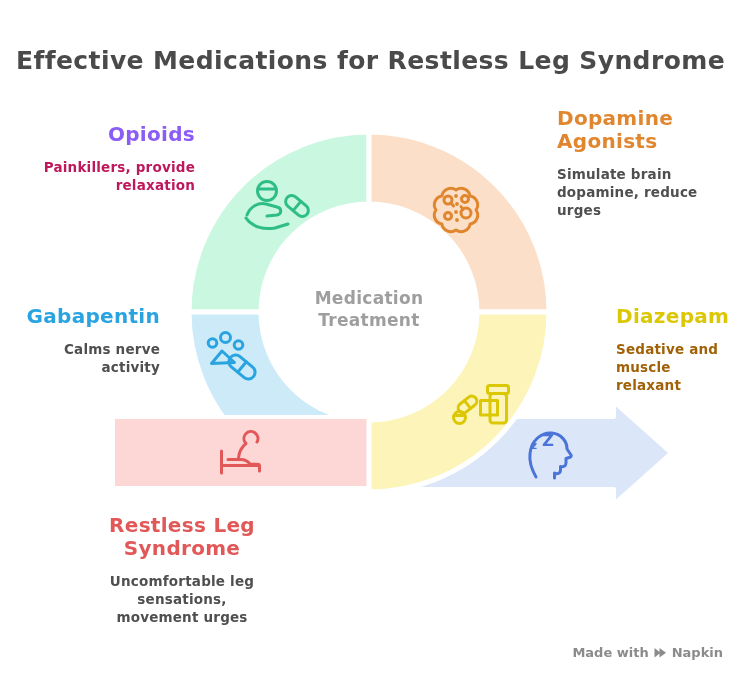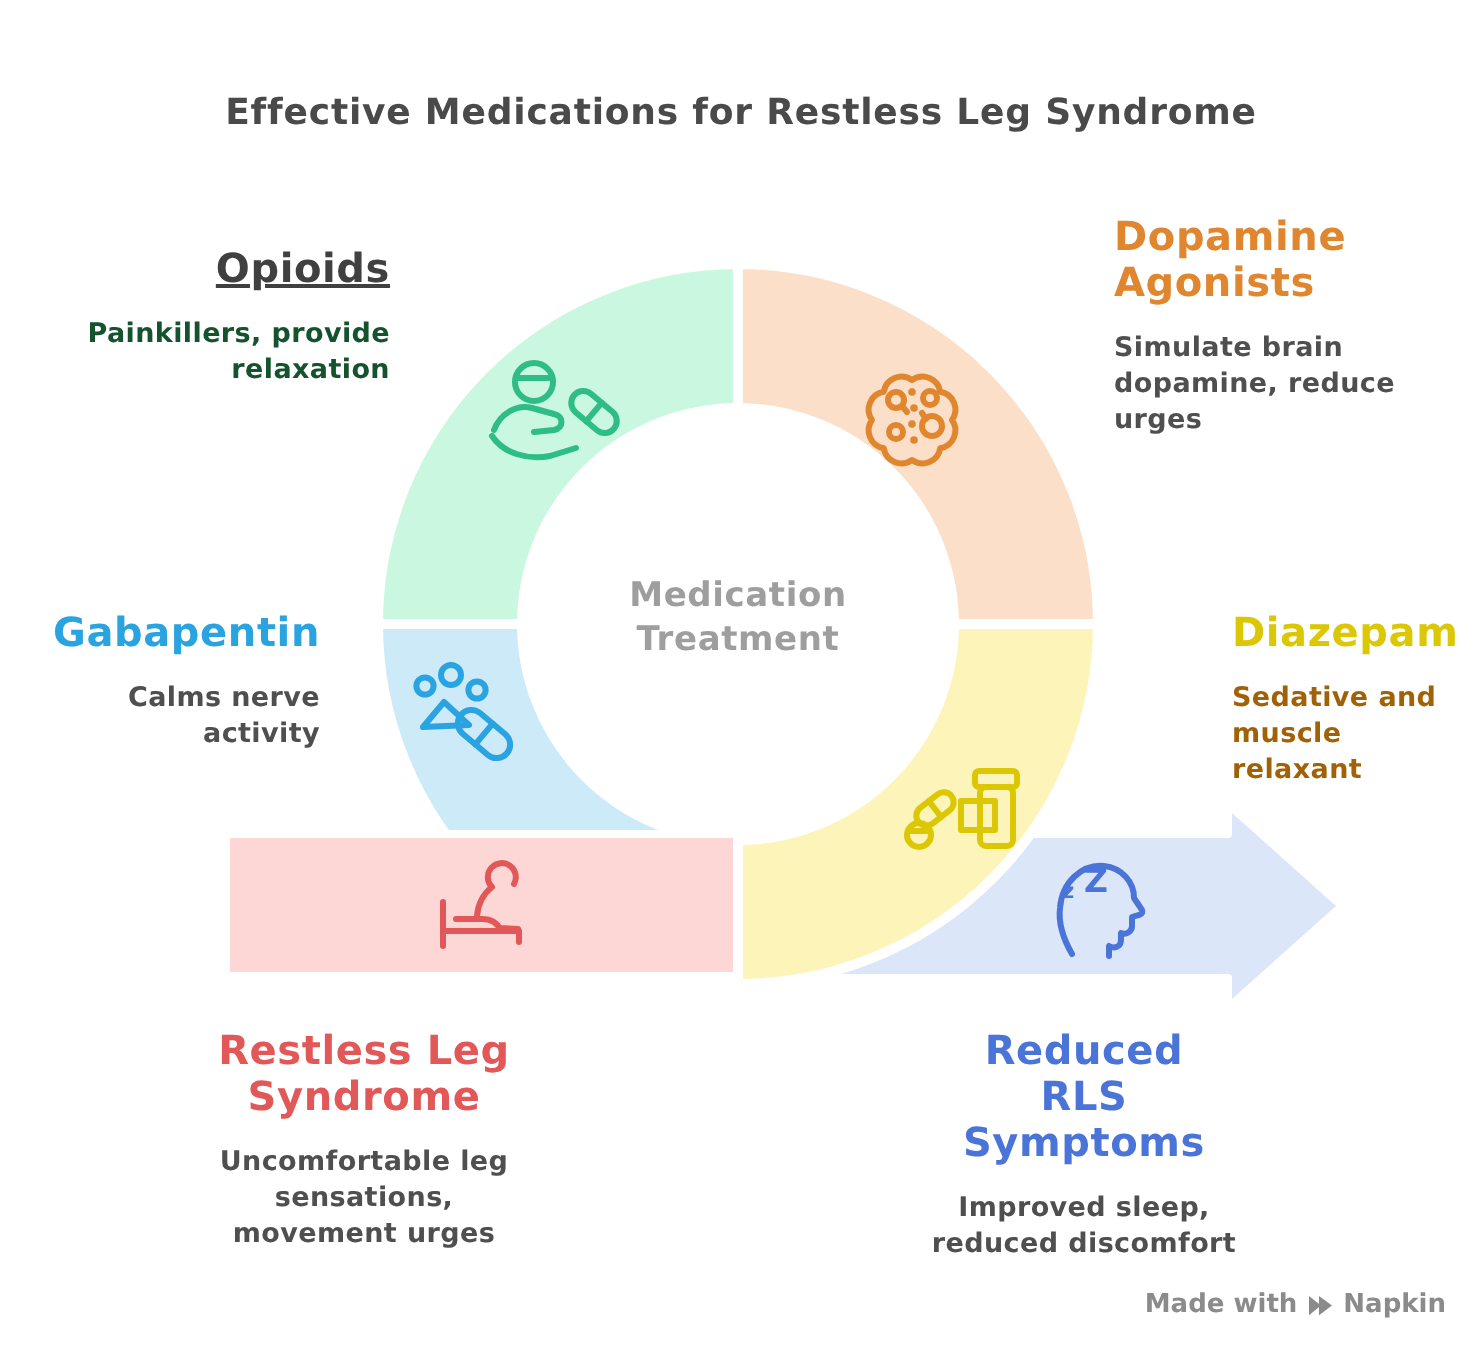--- a/index.html
+++ b/index.html
@@ -1,20 +1,20 @@
 <!DOCTYPE html>
 <html><head>
 <meta charset="utf-8">
 <style>
   html,body{margin:0;padding:0;background:#ffffff;}
   .canvas{position:relative;width:741px;height:675px;background:#ffffff;overflow:hidden;
           font-family:"DejaVu Sans","Liberation Sans",sans-serif;}
   svg.diagram{position:absolute;left:0;top:0;}
   .title{position:absolute;top:46px;left:0;width:741px;text-align:center;
-         font-size:18px;font-weight:700;letter-spacing:.4px;}
+         font-size:25px;font-weight:700;letter-spacing:.4px;}
   .node{position:absolute;}
   .node-label{font-size:20px;font-weight:700;line-height:1.15;letter-spacing:.3px;}
   .node-desc{font-size:13.5px;font-weight:700;line-height:1.34;margin-top:12px;letter-spacing:.2px;}
   .center-label{position:absolute;left:279px;top:287px;width:180px;text-align:center;
                 font-size:17px;font-weight:700;line-height:1.3;letter-spacing:.3px;}
   .watermark{position:absolute;right:18px;top:645px;display:flex;align-items:center;gap:5px;
              font-size:13px;font-weight:700;}
   .ta-r{text-align:right;} .ta-c{text-align:center;}
 </style>
 </head>
@@ -93,22 +93,22 @@
     <g fill="none" stroke-width="3" stroke-linecap="round" stroke-linejoin="round" stroke="#4a74d8">
       <path d="M536,477 C532,470 529,462 530,454 C531,441 541,432 552,433 C561,434 567,441 567,449 L571,455 C571.5,456 571,457 570,457.3 L566,458.5 L566,463 C566,466 563,467.5 560.5,466.5 L560.5,470 C560.5,473.5 557,474.5 554.5,473 L554.5,478"></path>
       <text x="531" y="449" font-size="10.5" font-weight="bold" stroke="none" fill="#4a74d8">z</text>
       <text x="542" y="446" font-size="16.5" font-weight="bold" stroke="none" fill="#4a74d8">Z</text>
     </g>
   </svg>
 
   <div class="title" style="color: rgb(74, 74, 74);">Effective Medications for Restless Leg Syndrome</div>
 
   <div class="node ta-r" style="right:546px;top:123px;width:190px;">
-    <div class="node-label" style="color: #404040; text-decoration: underline;">Opioids</div>
-    <div class="node-desc" style="width: 152px; margin-left: auto; color: #14532d;">Painkillers, provide relaxation</div>
+    <div class="node-label" style="color: #8b5cf6;">Opioids</div>
+    <div class="node-desc" style="width: 152px; margin-left: auto; color: #be185d;">Painkillers, provide relaxation</div>
   </div>
 
   <div class="node" style="left:537px;top:107px;width:155px;margin-left:20px;">
     <div class="node-label" style="width: 125px; color: rgb(224, 134, 46);">Dopamine Agonists</div>
     <div class="node-desc" style="color: rgb(79, 79, 79);">Simulate brain dopamine, reduce urges</div>
   </div>
 
   <div class="node ta-r" style="right:581px;top:305px;width:150px;">
     <div class="node-label" style="white-space: nowrap; color: rgb(41, 164, 224);">Gabapentin</div>
     <div class="node-desc" style="width: 112px; margin-left: auto; color: rgb(79, 79, 79);">Calms nerve activity</div>
@@ -119,24 +119,20 @@
     <div class="node-desc" style="width: 118px; color: #a16207;">Sedative and muscle relaxant</div>
   </div>
 
   <div class="center-label" style="color: rgb(158, 158, 158);">Medication Treatment</div>
 
   <div class="node ta-c" style="left:92px;top:514px;width:180px;">
     <div class="node-label" style="width: 150px; margin: 0px auto; color: rgb(226, 88, 88);">Restless Leg Syndrome</div>
     <div class="node-desc" style="width: 160px; margin: 12px auto 0px; color: rgb(79, 79, 79);">Uncomfortable leg sensations, movement urges</div>
   </div>
 
-  <div class="node ta-c" style="left:452px;top:514px;width:180px;">
-    <div class="node-label" style="width: 150px; margin: 0px auto; color: rgb(74, 116, 216);">Reduced RLS Symptoms</div>
-    <div class="node-desc" style="width: 160px; margin: 12px auto 0px; color: rgb(79, 79, 79);">Improved sleep, reduced discomfort</div>
-  </div>
 
   <div class="watermark">
     <span style="color: rgb(139, 139, 139);">Made with</span>
     <svg width="13" height="12" viewBox="0 0 13 12">
       <path d="M0.5,1 L6.5,5.8 0.5,10.6 Z M5.5,1 L12,5.8 5.5,10.6 Z" fill="#8b8b8b"></path>
     </svg>
     <span style="color: rgb(139, 139, 139);">Napkin</span>
   </div>
 
 </div>

